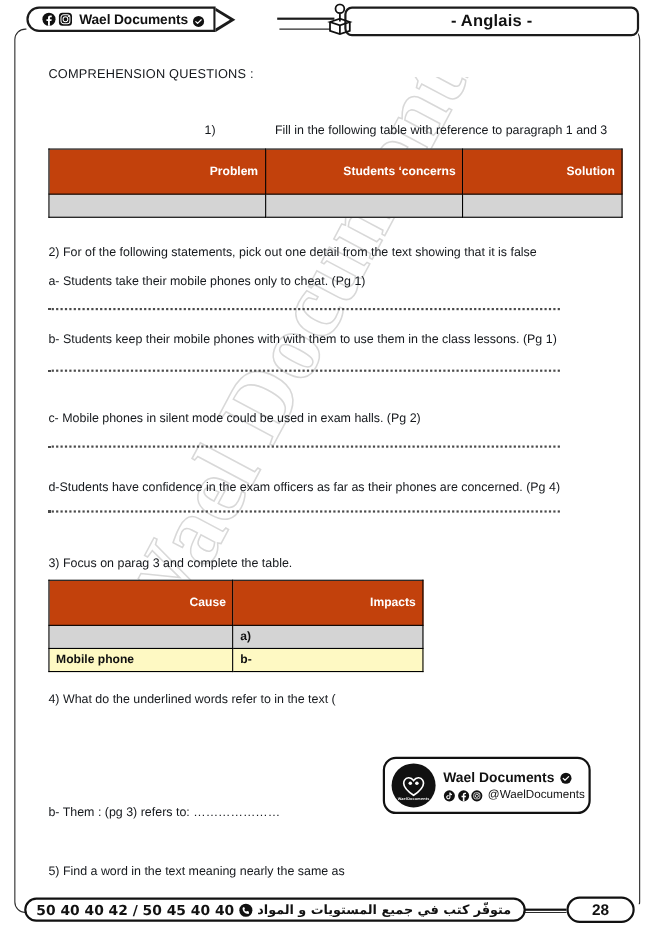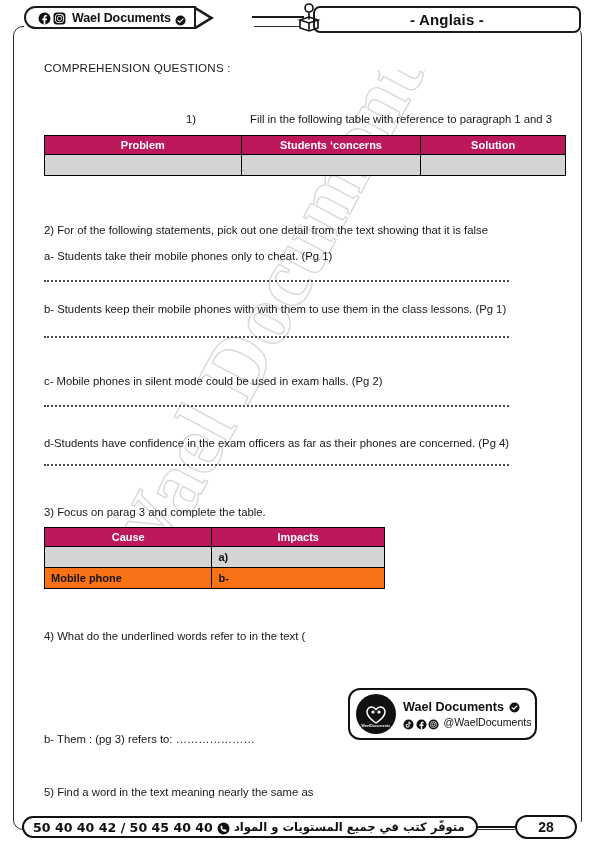--- a/index.html
+++ b/index.html
@@ -149,36 +149,36 @@
 
   
   table.sheet{
     position:absolute;
     border-collapse:collapse;
     font-size:11px;
     background:#fff;
     z-index:6;
   }
   table.sheet th{
-    background:#be185d;color:#fff;
-    text-align:center;font-weight:bold;
-    padding:3px 6px;
+    background:#c2410c;color:#fff;
+    text-align:right;font-weight:bold;
+    padding:14px 6px;
     border:1px solid #000;
     font-size:11px;
   }
   table.sheet td{
     border:1px solid #000;
     padding:3px 6px;
     height:14px;
     font-size:11px;
     font-weight:bold;
     color:#111;
   }
   td.gray{background:#d4d4d4;}
-  td.white{background:#f97316;}
+  td.white{background:#fef9c3;}
 
   
   .logo-card{
     position:absolute;left:348px;top:688px;
     width:189px;height:52px;
     border:2.4px solid #111;
     border-radius:12px;
     background:#fff;
     display:flex;align-items:center;
     padding-left:6px;

